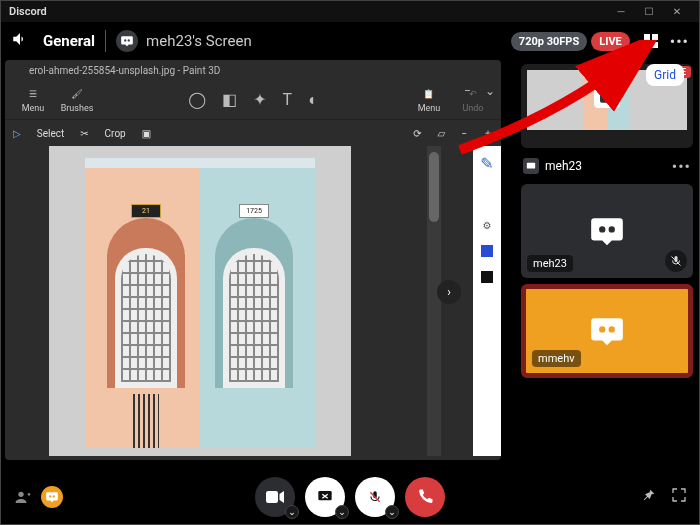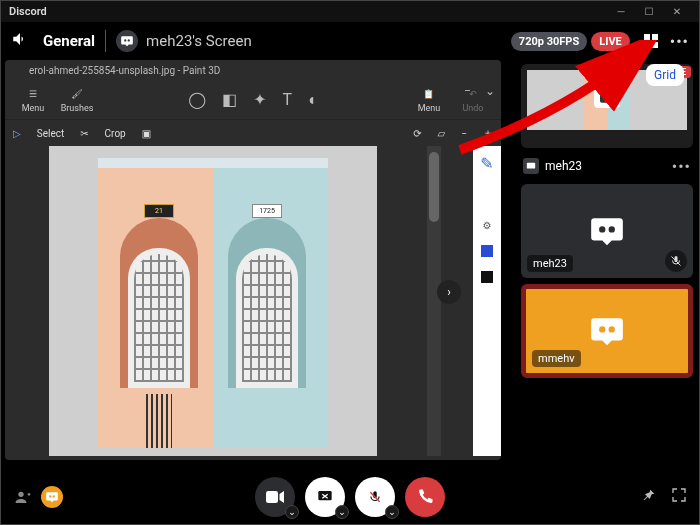--- a/index.html
+++ b/index.html
@@ -23,21 +23,21 @@
   .more { font-size: 16px; color: #ddd; margin-left: 6px; letter-spacing: 1px; }
   .content { position: relative; display: flex; height: 430px; border-left: 1px solid #444; border-right: 1px solid #444; }
   .main { flex: 1; position: relative; background: #000; }
   
   .p3d { position: absolute; left: 4px; top: 0; width: 496px; height: 400px; background: #2c2c2c; border-radius: 4px; overflow: hidden; }
   .p3d-title { height: 20px; display: flex; align-items: center; padding: 0 24px; font-size: 10px; color: #bbb; }
   .p3d-menubar { height: 40px; background: #2c2c2c; display: flex; align-items: center; padding: 0 6px; border-bottom: 1px solid #222; }
   .p3d-menuitem { display: flex; flex-direction: column; align-items: center; width: 44px; font-size: 9px; color: #ccc; }
   .p3d-menuitem .ic { width: 16px; height: 16px; display: flex; align-items: center; justify-content: center; margin-bottom: 1px; }
   .p3d-tools { height: 26px; background: #2c2c2c; display: flex; align-items: center; padding: 0 8px; gap: 16px; font-size: 10px; color: #ddd; }
-  .p3d-canvas { position: absolute; left: 44px; top: 86px; width: 328px; height: 310px; background: #cfcfcf; display: flex; align-items: flex-start; justify-content: center; }
+  .p3d-canvas { position: absolute; left: 44px; top: 86px; width: 302px; height: 310px; background: #cfcfcf; display: flex; align-items: flex-start; justify-content: center; }
   .photo { margin-top: 12px; width: 230px; height: 290px; position: relative; overflow: hidden; }
   .sky { position: absolute; top: 0; left: 0; right: 0; height: 30px; background: #dbe7ea; }
   .leftbuilding { position: absolute; top: 10px; left: 0; width: 50%; height: 100%; background: #f2c4a8; }
   .rightbuilding { position: absolute; top: 10px; left: 50%; width: 50%; height: 100%; background: #b8d9db; }
   .arch { position: absolute; top: 60px; width: 78px; height: 170px; border-radius: 40px 40px 0 0; }
   .arch.left { left: 22px; background: #c97a5a; }
   .arch.right { right: 22px; background: #8db6b8; }
   .door { position: absolute; bottom: 0; left: 8px; right: 8px; top: 30px; background: #eee; border-radius: 30px 30px 0 0; }
   .door::before { content: ""; position: absolute; inset: 6px; border-radius: 26px 26px 0 0; background: repeating-linear-gradient(90deg, #888 0 2px, transparent 2px 8px), repeating-linear-gradient(0deg, #888 0 2px, transparent 2px 12px); }
   .plaque { position: absolute; top: 46px; width: 30px; height: 14px; background: #222; color: #ffdf7e; font-size: 7px; display: flex; align-items: center; justify-content: center; border: 1px solid #c9a23a; }

